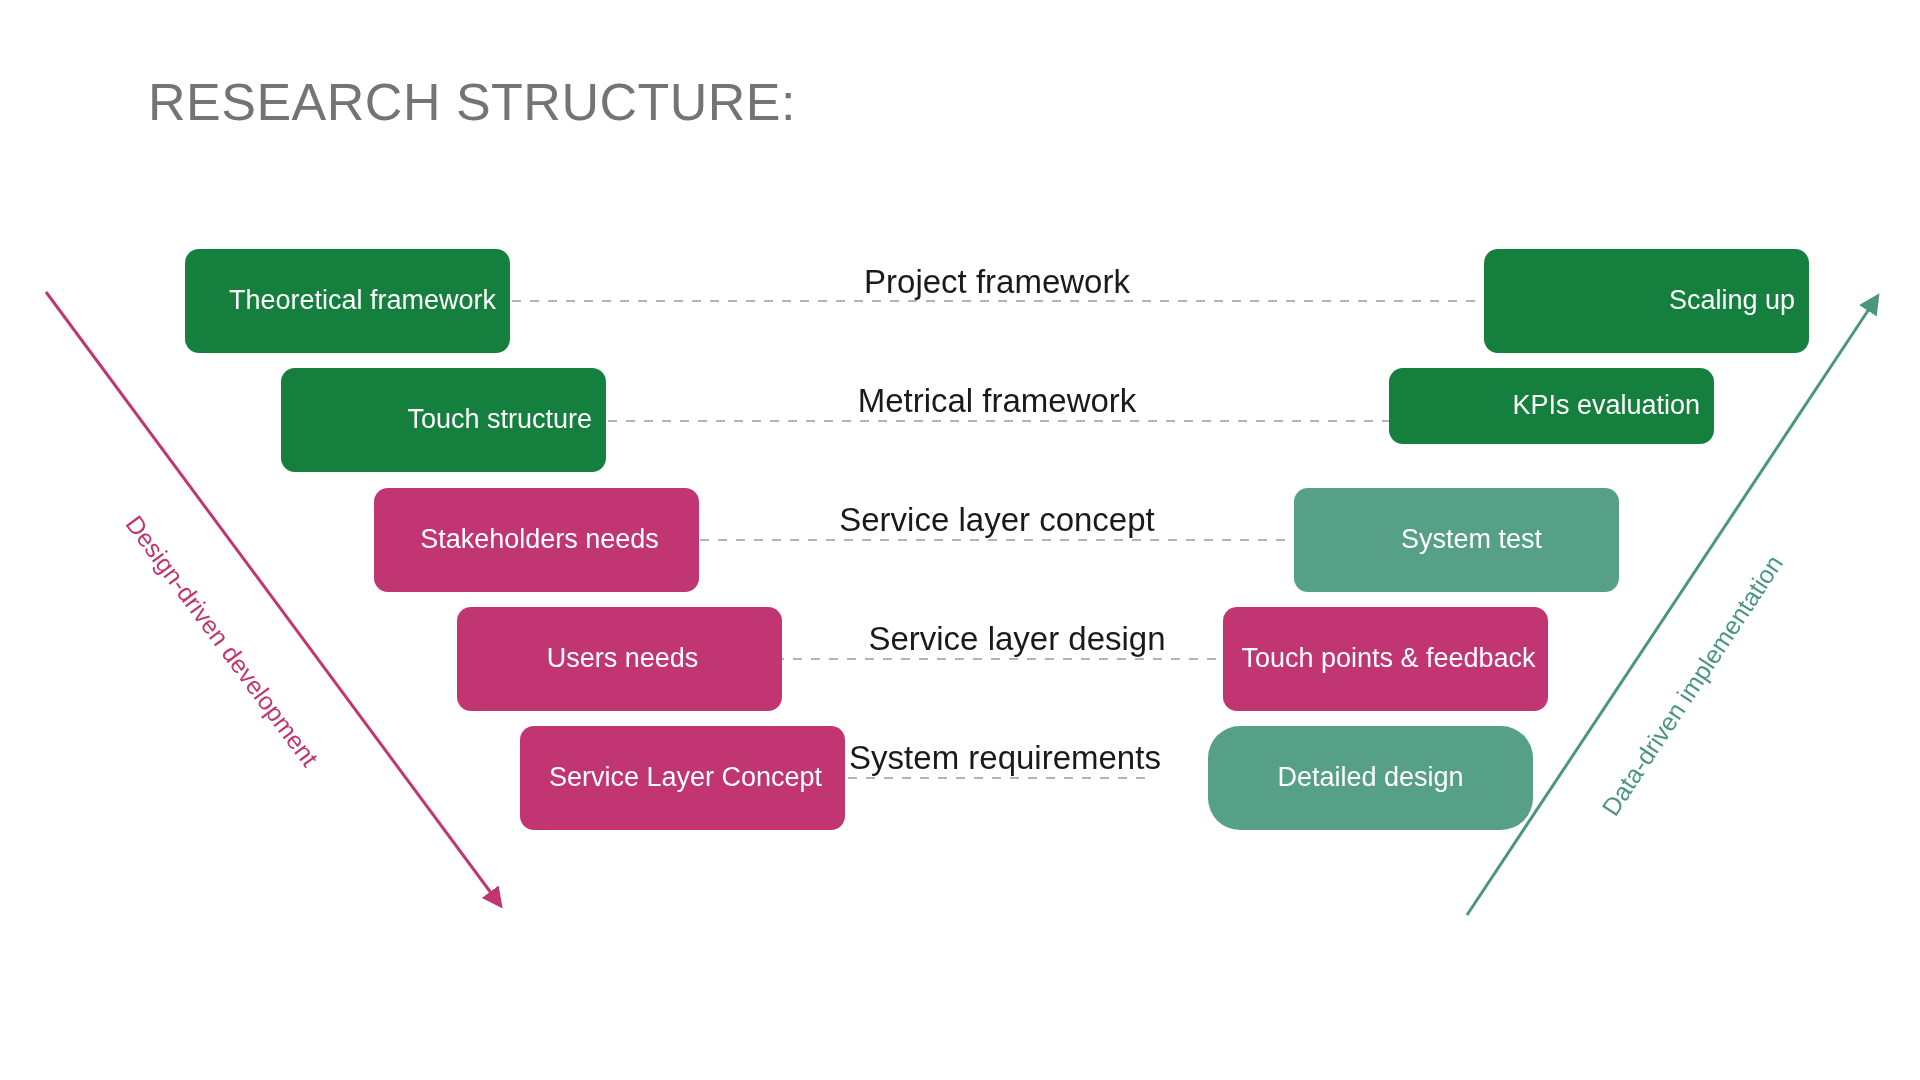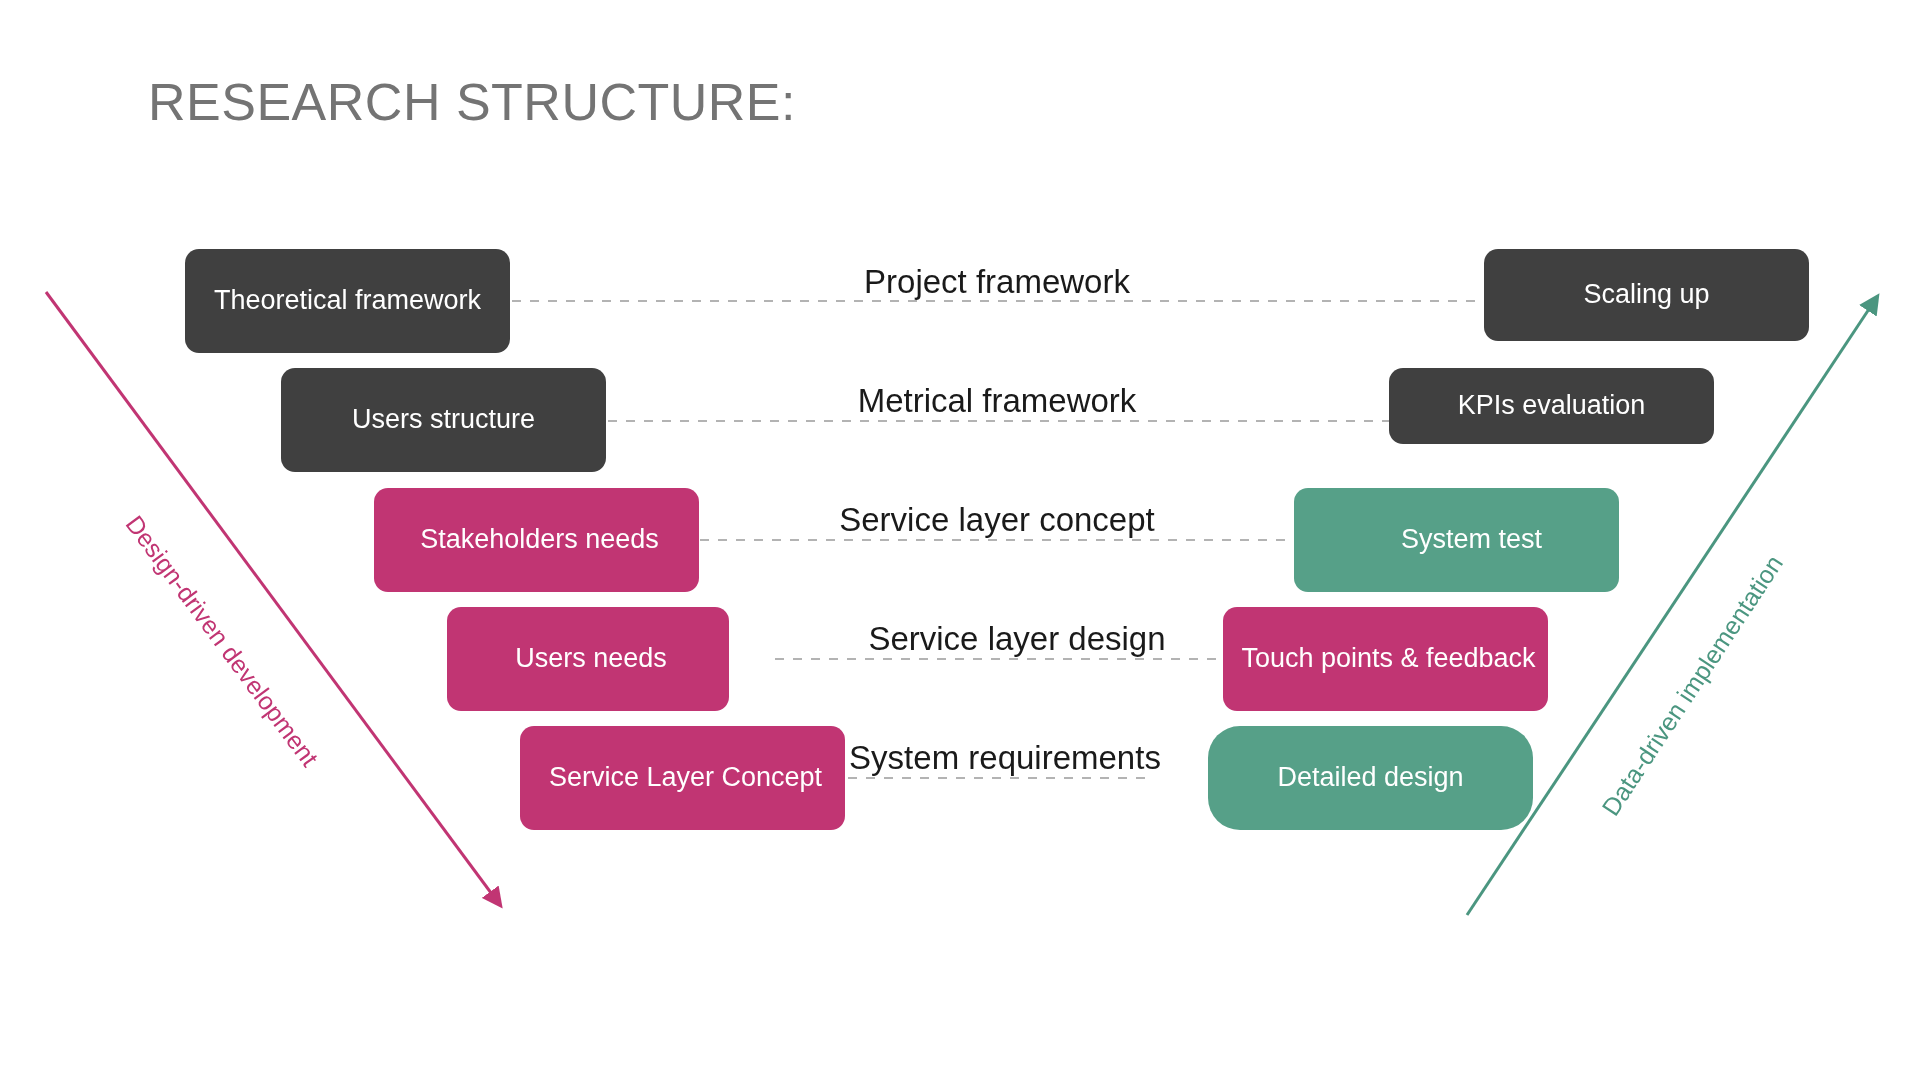--- a/index.html
+++ b/index.html
@@ -63,21 +63,21 @@
     justify-content: center;
     color: #ffffff;
     font-size: 27px;
     font-weight: 400;
     text-align: center;
     box-sizing: border-box;
     padding: 0 14px;
     line-height: 1.15;
     white-space: nowrap;
   }
-  .stage-box.blue  { background: #404040; }
+  .stage-box.blue  { background: #15803d; justify-content: flex-end; }
   .stage-box.pink  { background: #C13573; padding-left: 20px; }
   .stage-box.teal  { background: #56A088; }
 
   
   .mid-label {
     position: absolute;
     font-size: 33px;
     color: #1a1a1a;
     text-align: center;
     white-space: nowrap;
@@ -122,36 +122,36 @@
     </defs>
     <line x1="46" y1="292" x2="500" y2="905" stroke="#C13573" stroke-width="3" marker-end="url(#head-pink)"></line>
     <line x1="1467" y1="915" x2="1877" y2="297" stroke="#4B9680" stroke-width="3" marker-end="url(#head-teal)"></line>
   </svg>
 
   <div class="stage-box blue" style="left:185px;  top:249px; width:325px; height:104px;">
     <span>Theoretical framework</span>
   </div>
 
   <div class="stage-box blue" style="left:281px;  top:368px; width:325px; height:104px;">
-    <span>Users structure</span>
+    <span>Touch structure</span>
   </div>
 
   <div class="stage-box pink" style="left:374px;  top:488px; width:325px; height:104px;">
     <span>Stakeholders needs</span>
   </div>
 
-  <div class="stage-box pink" style="left:447px;  top:607px; width:282px; height:104px;">
+  <div class="stage-box pink" style="left:457px;  top:607px; width:325px; height:104px;">
     <span>Users needs</span>
   </div>
 
   <div class="stage-box pink" style="left:520px;  top:726px; width:325px; height:104px;">
     <span>Service Layer Concept</span>
   </div>
 
-  <div class="stage-box blue" style="left:1484px; top:249px; width:325px; height:92px;">
+  <div class="stage-box blue" style="left:1484px; top:249px; width:325px; height:104px;">
     <span>Scaling up</span>
   </div>
 
   <div class="stage-box blue" style="left:1389px; top:368px; width:325px; height:76px;">
     <span>KPIs evaluation</span>
   </div>
 
   <div class="stage-box teal" style="left:1294px; top:488px; width:325px; height:104px;padding-left:44px;">
     <span>System test</span>
   </div>

